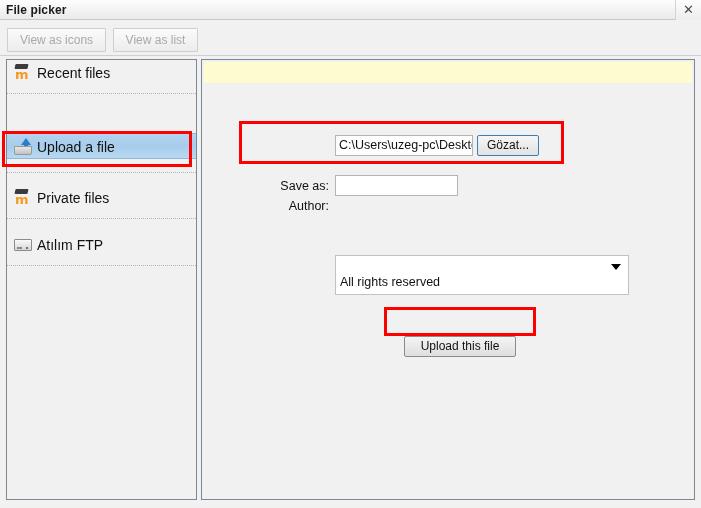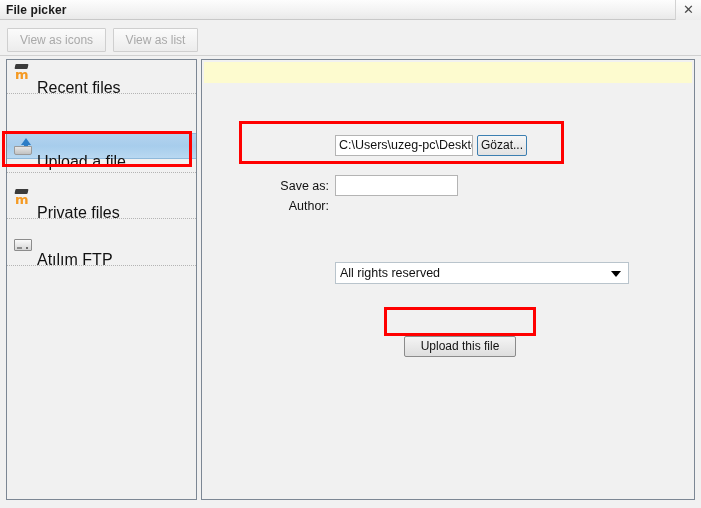--- a/index.html
+++ b/index.html
@@ -107,22 +107,22 @@
   
   .srow {
     position: absolute;
     left: 0;
     width: 189px;
     height: 26px;
     box-sizing: border-box;
   }
   .srow .label {
     position: absolute;
-    left: 30px; top: 19px;
-    font-size: 16px;
+    left: 30px; top: 5px;
+    font-size: 14px;
     color: #111;
     white-space: nowrap;
   }
   .srow .ico {
     position: absolute;
     left: 7px; top: 4px;
     width: 18px; height: 18px;
   }
   .srow.selected {
     background: linear-gradient(to bottom, #b3d3ef 0%, #a7cdec 50%, #b9d8f1 100%);
@@ -244,42 +244,42 @@
     overflow: hidden;
     white-space: nowrap;
   }
   #inp-attachment { width: 138px; }
   #inp-saveas { width: 123px; }
   #inp-author { width: 123px; }
 
   #btn-gozat {
     position: absolute;
     left: 275px; top: 0;
-    width: 50px; height: 21px;
+    width: 62px; height: 21px;
     background: linear-gradient(to bottom, #f6f6f6, #e2e2e2);
     border: 1px solid #3c7fb1;
     box-sizing: border-box;
     font-size: 12px;
     line-height: 19px;
     text-align: center;
     color: #111;
     cursor: pointer;
     border-radius: 2px;
   }
 
   #sel-license {
     position: absolute;
-    left: 133px; top: 16px;
+    left: 133px; top: 9px;
     width: 294px; height: 22px;
     background: #ffffff;
     border: 1px solid #b9c4cc;
     box-sizing: border-box;
     font-size: 12.5px;
     color: #111;
-    padding: 3px 4px;
+    padding: 19px 4px;
     line-height: 15px;
     cursor: pointer;
   }
   #sel-arrow {
     position: absolute;
     right: 7px; top: 8px;
     width: 0; height: 0;
     border-left: 5px solid transparent;
     border-right: 5px solid transparent;
     border-top: 6px solid #000000;

